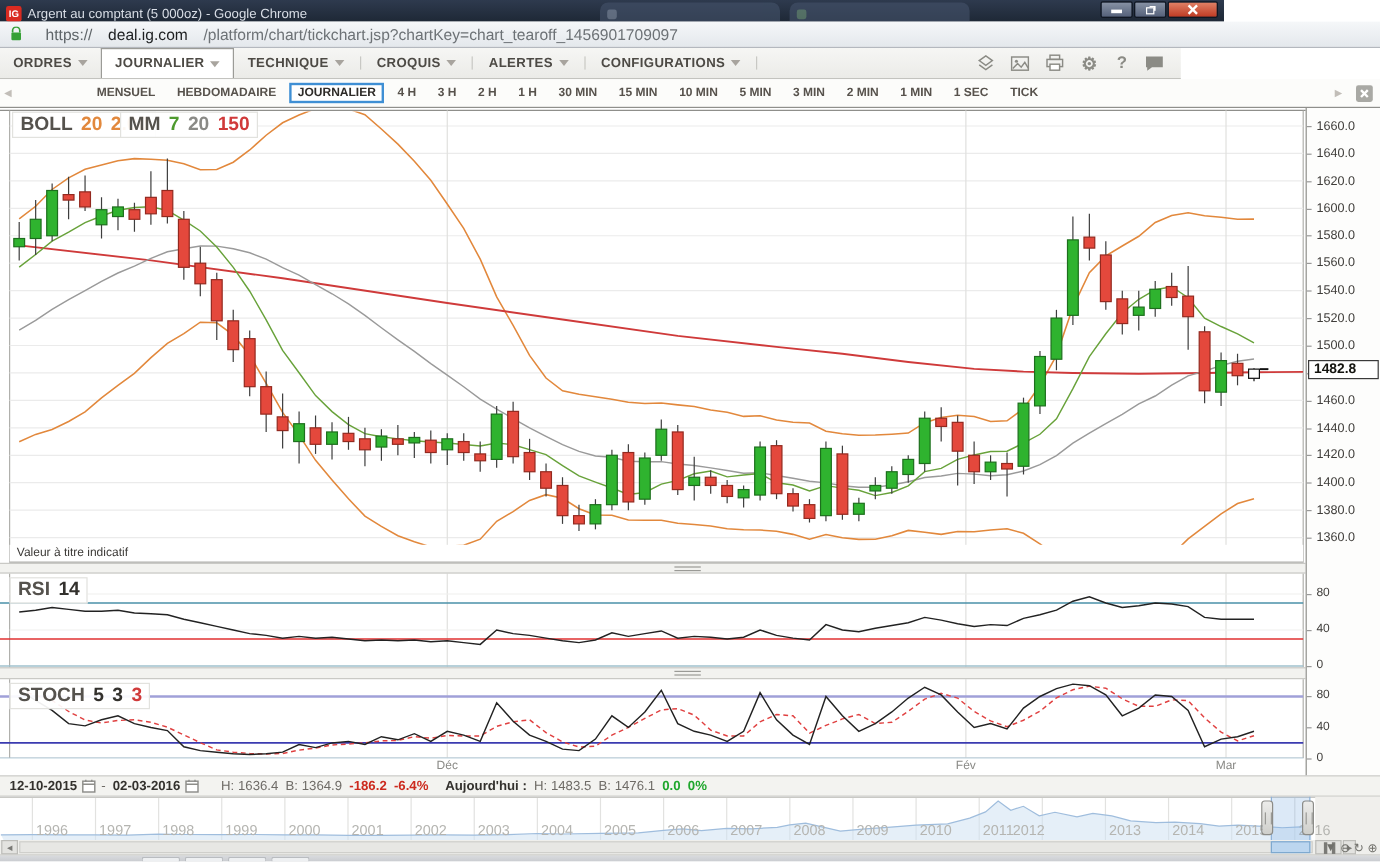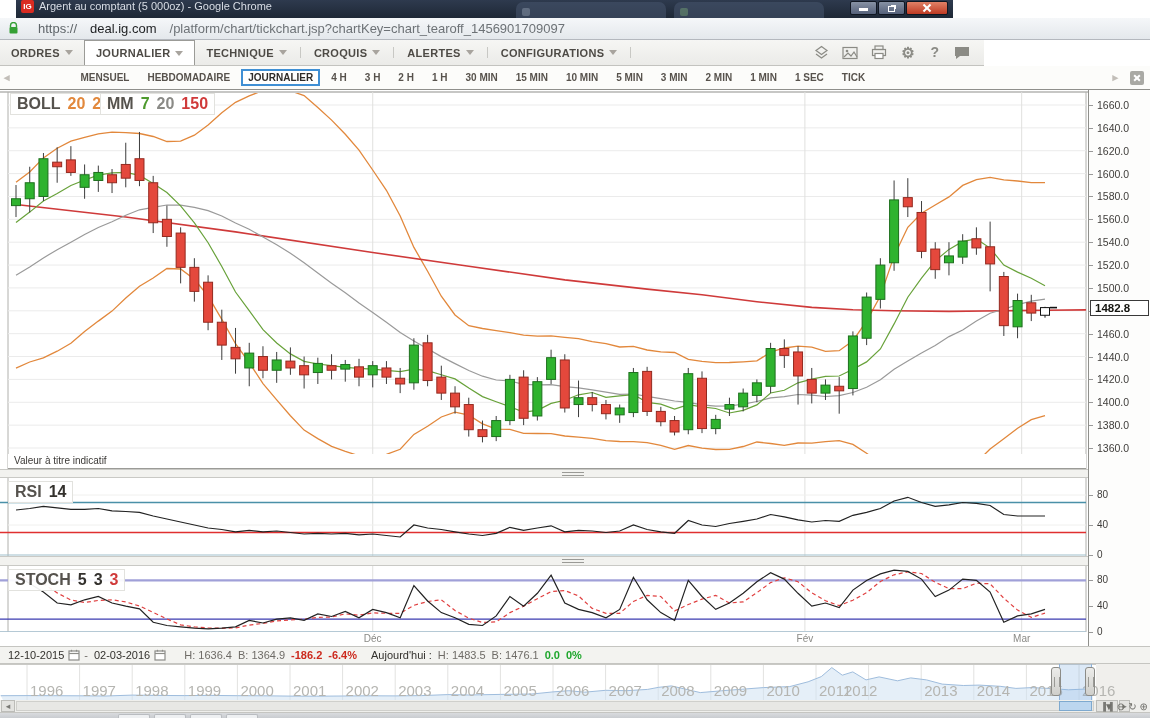--- a/index.html
+++ b/index.html
@@ -1,22 +1,22 @@
 <!DOCTYPE html>
 <html><head>
 <meta charset="utf-8">
 <style>
   * { margin:0; padding:0; box-sizing:border-box; }
   html,body { width:1150px; height:718px; overflow:hidden; background:#fff;
     font-family:"Liberation Sans", sans-serif; }
   #app { position:relative; width:1150px; height:718px; }
 
   
-  .titlebar { position:absolute; left:16px; top:0; width:937px; height:18px;
-    background:linear-gradient(#2e3a4e,#1e2836); display:flex; align-items:flex-start;
+  .titlebar { position:absolute; left:0; top:0; width:1020px; height:18px;
+    background:linear-gradient(#2e3a4e,#1e2836); display:flex; align-items:flex-end;
     padding:0 5px; color:#d8dde5; font-size:11px; }
   .ig-logo { width:13px; height:13px; background:#d92b21; color:#fff; font-weight:bold;
     font-size:8px; display:flex; align-items:center; justify-content:center;
     border-radius:2px; margin-right:5px; flex:0 0 auto; }
   .title-text { white-space:nowrap; }
   .ghost-tab { position:absolute; top:2px; height:16px; background:#45536b; opacity:.6;
     border-radius:7px 7px 0 0; }
   .ghost-tab.t1 { left:500px; width:150px; }
   .ghost-tab.t2 { left:658px; width:150px; }
   .ghost-fav { position:absolute; top:6px; width:8px; height:8px; border-radius:2px; background:#7fae84; opacity:.8; }
@@ -85,30 +85,30 @@
   .axis-label { position:absolute; left:8px; font-size:10.5px; color:#3f3d3a; }
   .axis-tick { position:absolute; left:0; width:4px; height:1px; background:#999; }
   .price-box { position:absolute; left:1px; width:59px; height:16px; background:#fff;
     border:1px solid #3a3a3a; font-size:11.5px; font-weight:bold; color:#14140f;
     padding:1px 0 0 4px; z-index:8; }
 
   
   .statusbar { position:absolute; left:0; top:646px; width:1150px; height:18px; background:#f3f3f0;
     border-top:1px solid #c5c5c1; border-bottom:1px solid #c5c5c1; display:flex; align-items:center;
     font-size:11px; color:#6e6b66; padding-left:8px; }
-  .statusbar b { color:#33312d; font-weight:normal; }
+  .statusbar b { color:#33312d; font-weight:bold; }
   .sb-gap { width:14px; } .sb-sm { width:6px; }
   .sb-neg { color:#cc2a1e; font-weight:bold; }
   .sb-pos { color:#1ea62c; font-weight:bold; }
   .cal-icon { display:flex; margin:0 4px; cursor:pointer; }
 
   
   .navigator { position:absolute; left:0; top:664px; width:1150px; height:36px; background:#fff; }
   .nav-dead { position:absolute; left:1096px; top:0; width:54px; height:36px; background:#f0efec; }
-  .nav-year { position:absolute; bottom:1px; font-size:15px; color:#b5b5b1; }
+  .nav-year { position:absolute; bottom:1px; font-size:12px; color:#b5b5b1; }
   .nav-selection { position:absolute; top:0; height:36px; background:rgba(130,175,225,.28);
     border-left:1px solid #8fb2d8; border-right:1px solid #8fb2d8; }
   .nav-handle { position:absolute; top:3px; width:10px; height:29px; background:linear-gradient(#ececea,#cfcfcb);
     border:1px solid #8c8c88; border-radius:3px; cursor:ew-resize; z-index:3; }
   .nav-handle::before { content:""; position:absolute; left:2px; top:9px; width:4px; height:10px;
     border-left:1px solid #9a9a96; border-right:1px solid #9a9a96; }
 
   
   .scrollrow { position:absolute; left:0; top:700px; width:1150px; height:13px; background:#efefec;
     border-bottom:1px solid #c5c5c1; font-size:9px; color:#7a7a76; }

